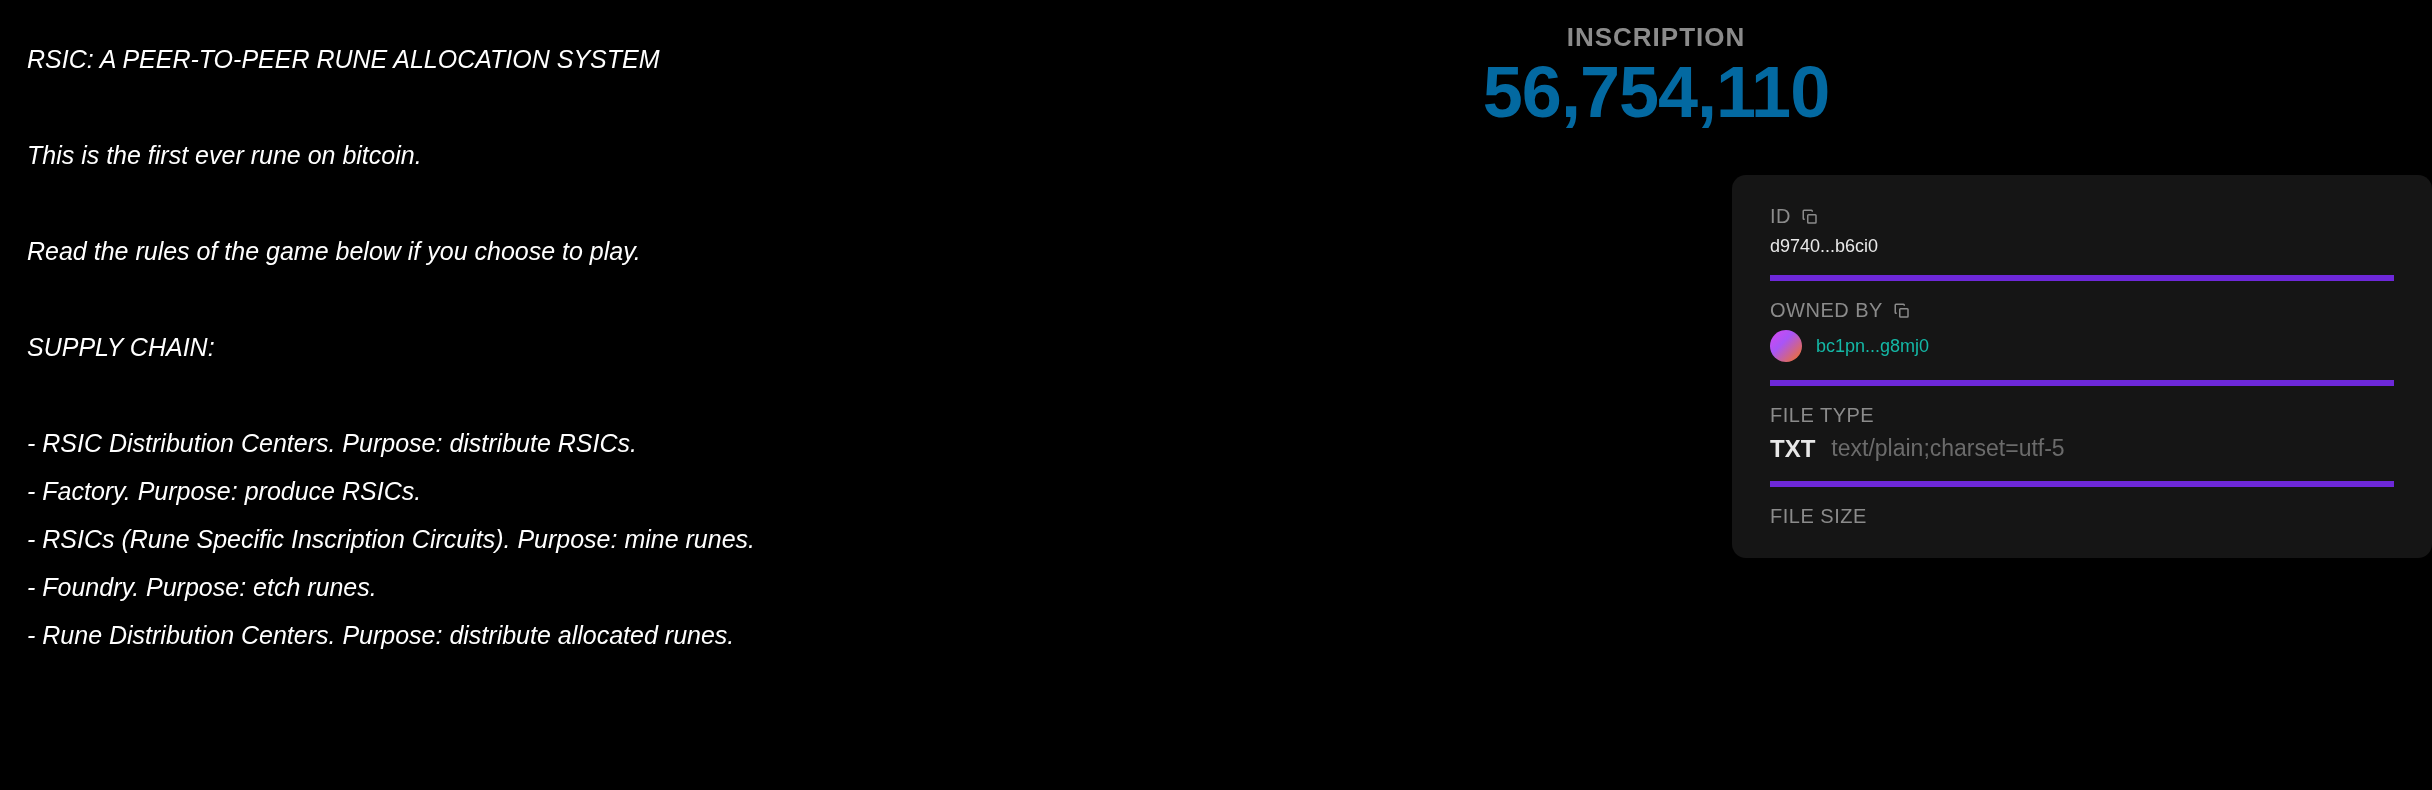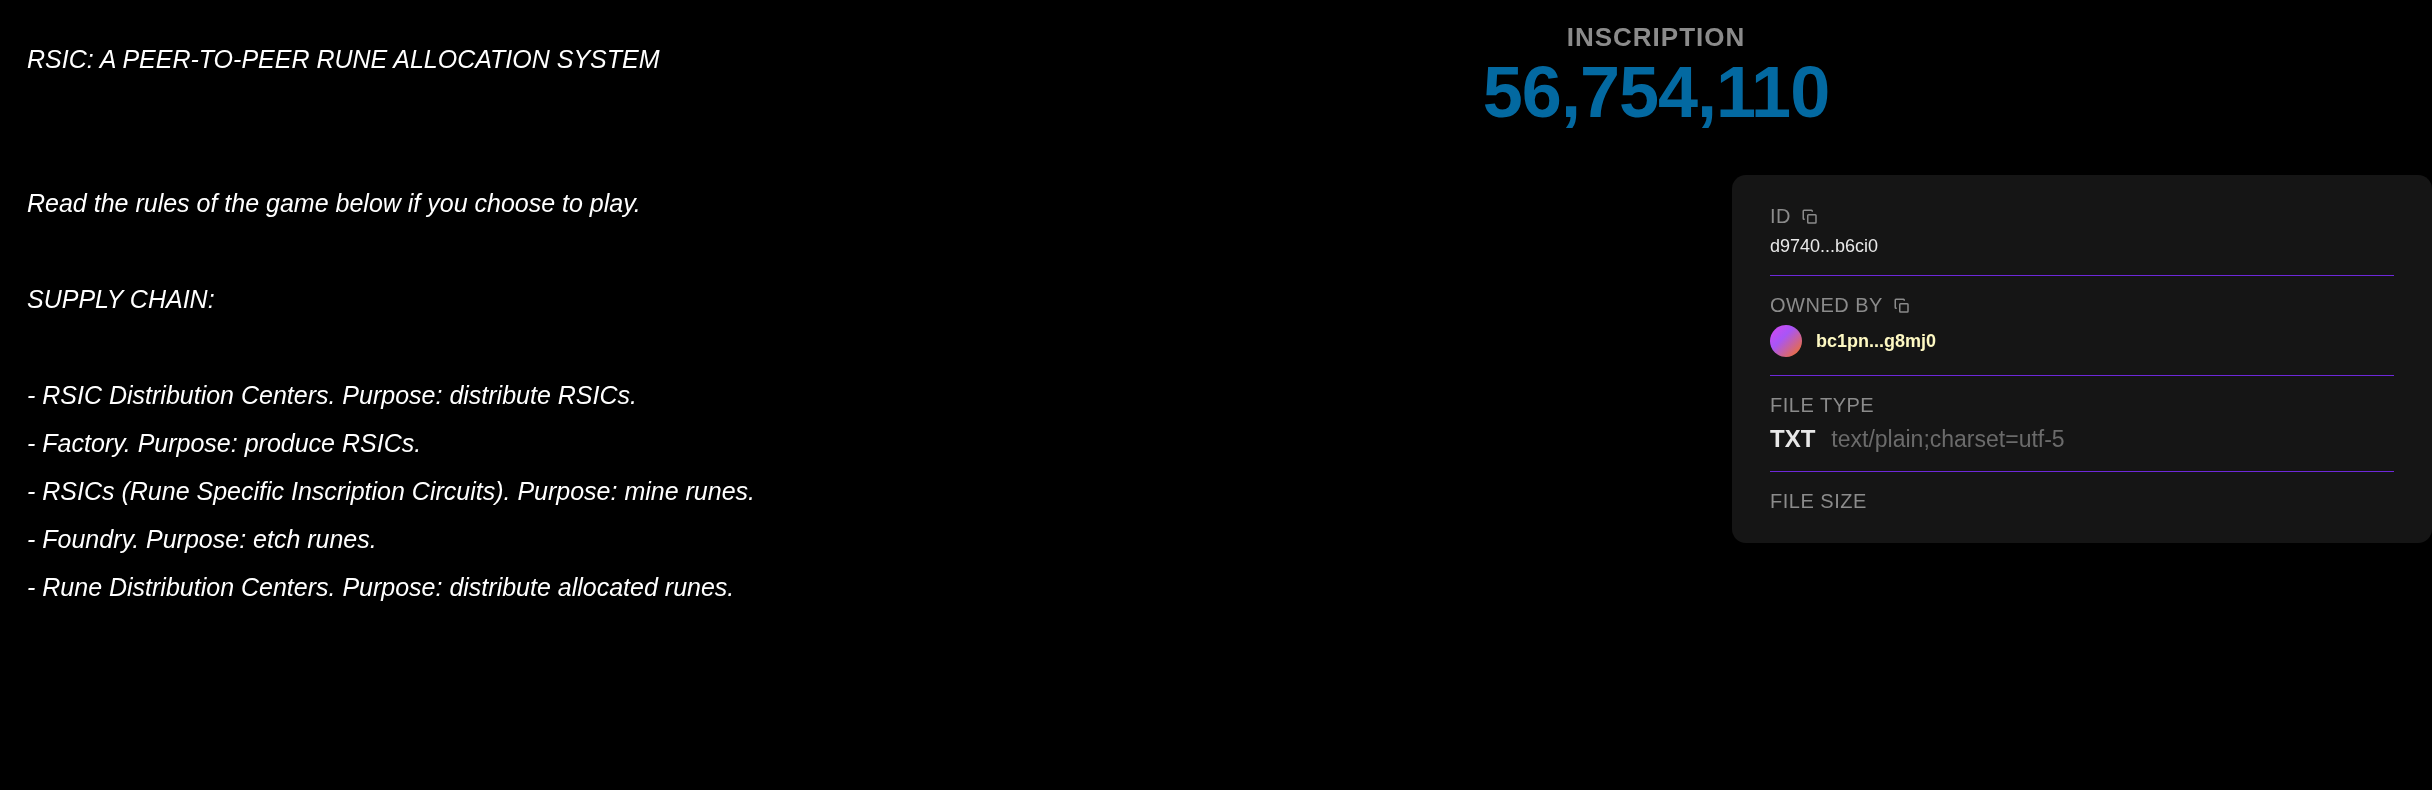--- a/index.html
+++ b/index.html
@@ -53,21 +53,21 @@
       width: 700px;
       background: #151515;
       border-radius: 14px;
       margin-top: 42px;
       padding: 30px 38px;
       margin-left: auto;
       margin-right: 0;
     }
     .detail-row {
       padding: 18px 0;
-      border-bottom: 1px solid #6d28d9;
+      border-bottom: 6px solid #6d28d9;
     }
     .detail-row:last-child {
       border-bottom: none;
       padding-bottom: 0;
     }
     .detail-row:first-child {
       padding-top: 0;
     }
     .detail-label {
       font-size: 20px;
@@ -80,33 +80,33 @@
     }
     .detail-value {
       font-size: 18px;
       color: #e8e8e8;
       margin-top: 8px;
       display: flex;
       align-items: center;
       gap: 14px;
     }
     .owner-link {
-      color: #fef9c3;
-      font-weight: 700;
+      color: #14b8a6;
+      font-weight: 400;
     }
     .avatar {
       width: 32px;
       height: 32px;
       border-radius: 50%;
       background: linear-gradient(135deg, #d946ef 0%, #a855f7 40%, #f97316 100%);
       flex-shrink: 0;
     }
     .file-type-row {
       display: flex;
-      align-items: flex-end;
+      align-items: flex-start;
       gap: 16px;
       margin-top: 8px;
     }
     .file-type-badge {
       font-size: 24px;
       color: #e8e8e8;
       font-weight: 600;
     }
     .file-type-mime {
       font-size: 23px;
@@ -122,20 +122,21 @@
       width: 100%;
       height: 100%;
     }
   </style>
 </head>
 <body>
 
 <div class="left-panel">
   <div class="content-text">RSIC: A PEER-TO-PEER RUNE ALLOCATION SYSTEM</div>
   <div style="height: 48px;"></div>
+  <div class="content-text">This is the first ever rune on bitcoin.</div>
   <div style="height: 48px;"></div>
   <div class="content-text">Read the rules of the game below if you choose to play.</div>
   <div style="height: 48px;"></div>
   <div class="content-text">SUPPLY CHAIN:</div>
   <div style="height: 48px;"></div>
   <div class="content-text">- RSIC Distribution Centers. Purpose: distribute RSICs.</div>
   <div class="content-text">- Factory. Purpose: produce RSICs.</div>
   <div class="content-text">- RSICs (Rune Specific Inscription Circuits). Purpose: mine runes.</div>
   <div class="content-text">- Foundry. Purpose: etch runes.</div>
   <div class="content-text">- Rune Distribution Centers. Purpose: distribute allocated runes.</div>

